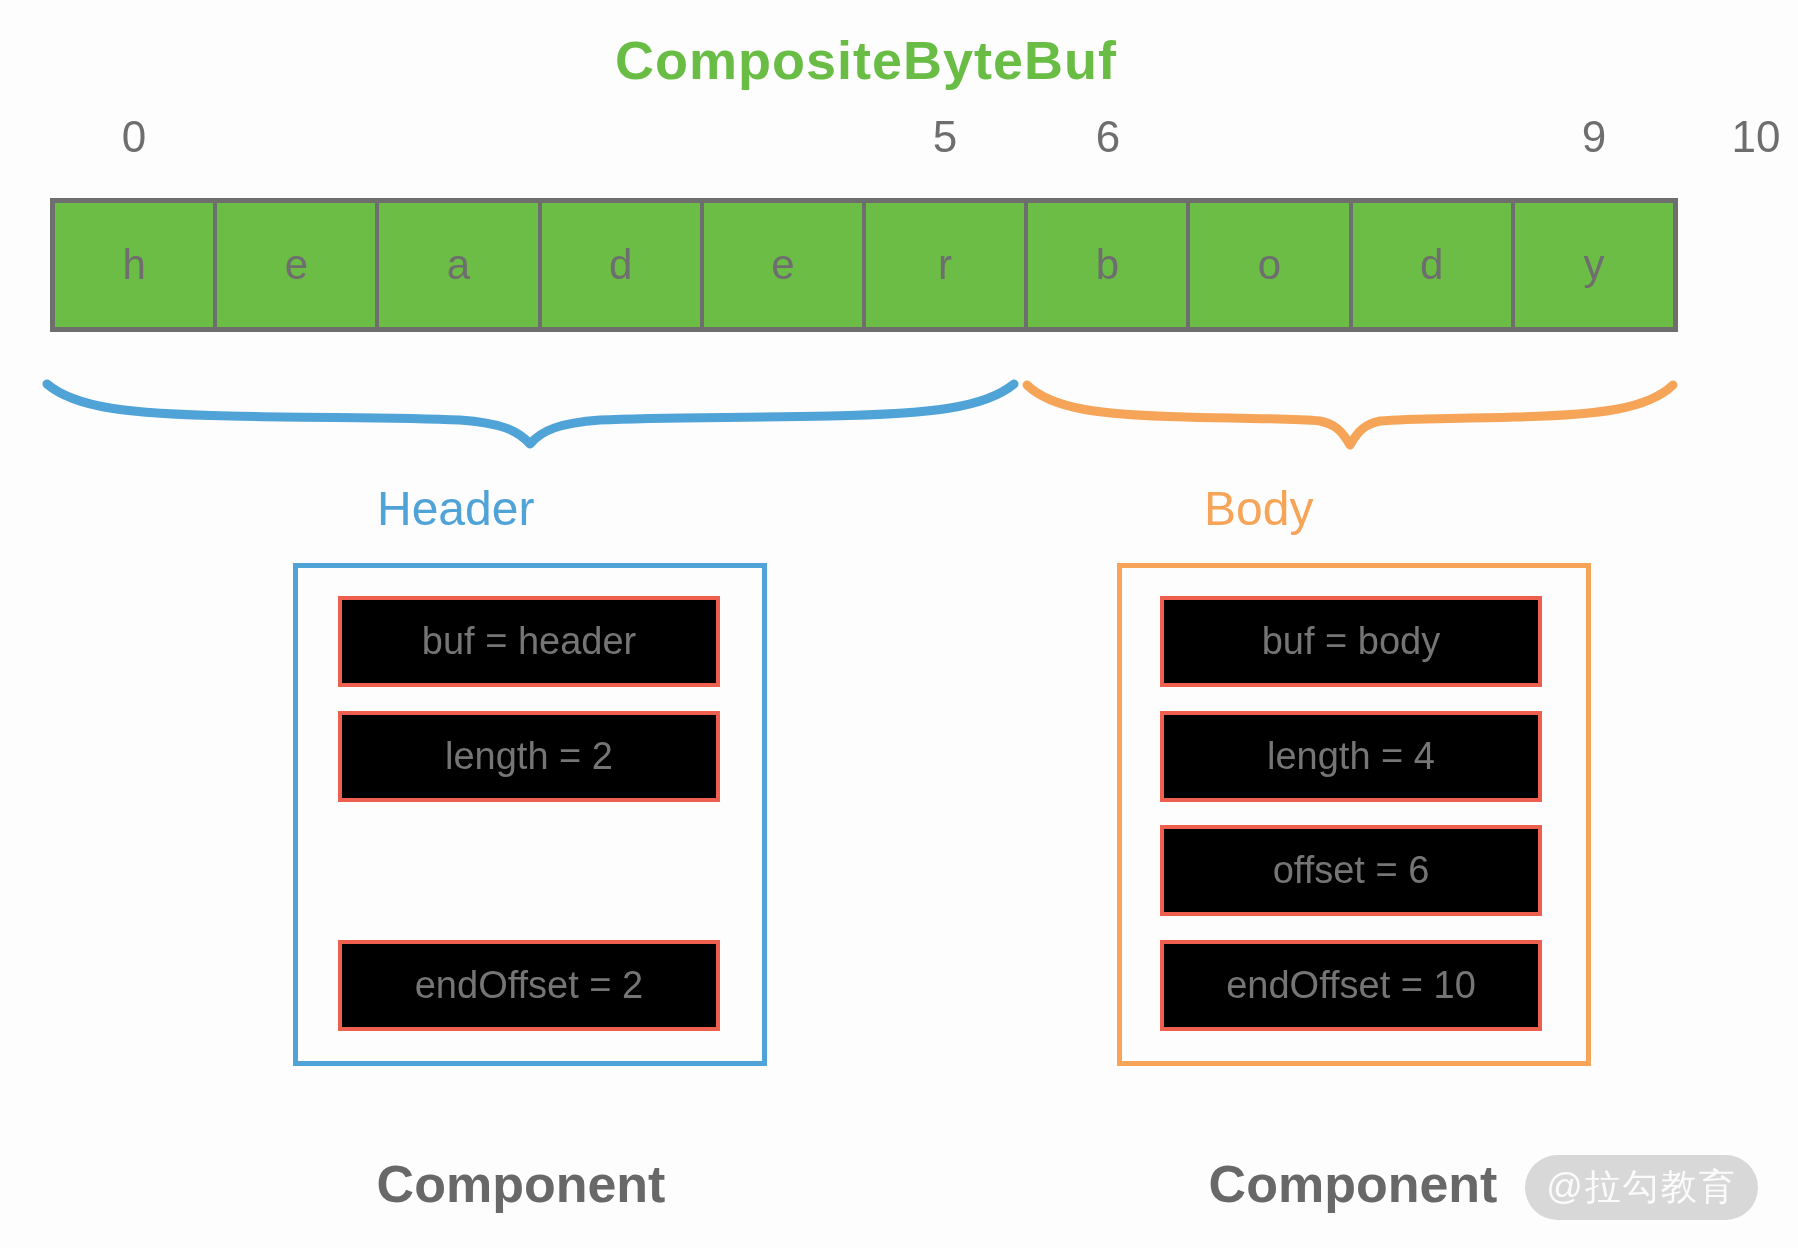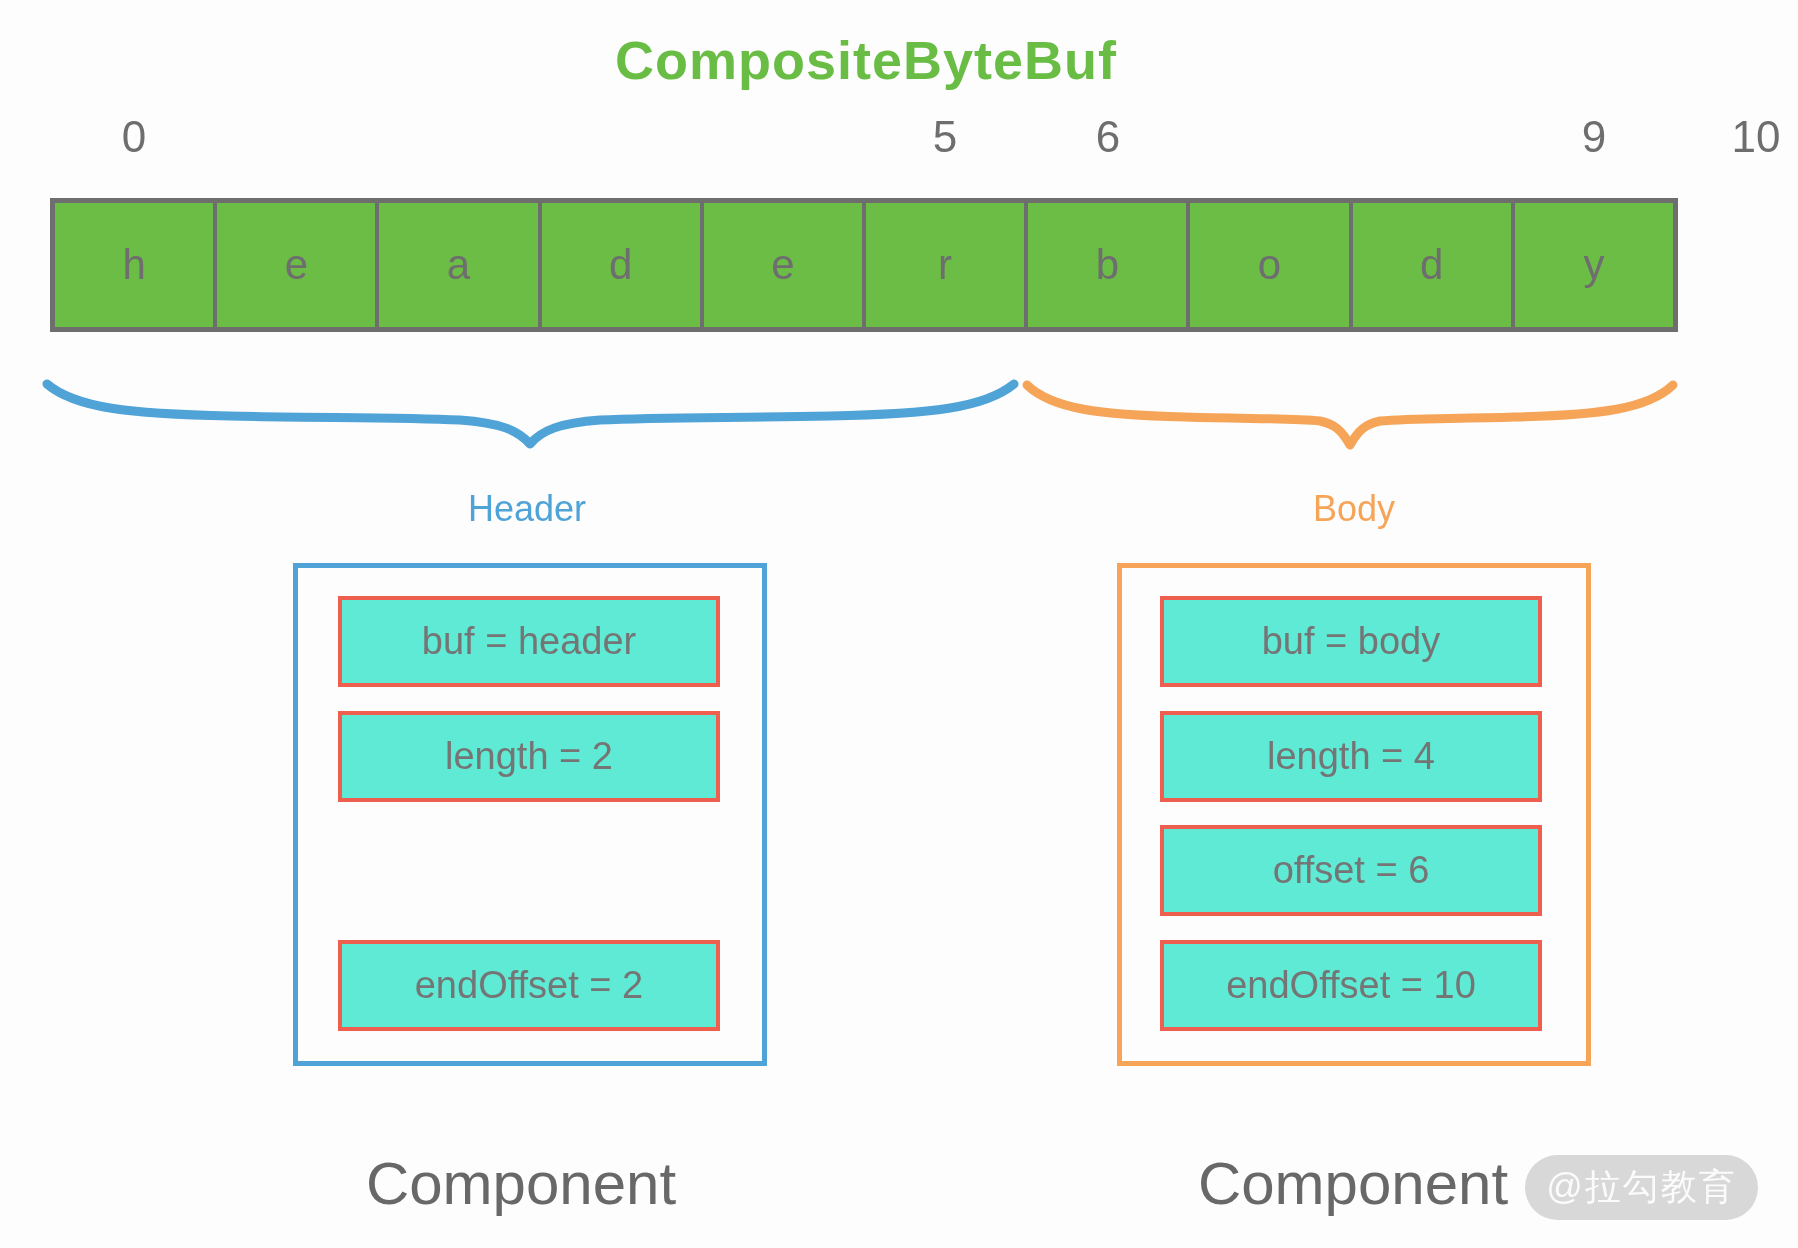--- a/index.html
+++ b/index.html
@@ -45,51 +45,51 @@
 
   
   .brace-layer{left:0;top:0;width:1798px;height:1248px;pointer-events:none;}
   .brace{fill:none;stroke-linecap:round;stroke-linejoin:round;}
   .brace.blue{stroke:#4fa3d7;stroke-width:9;}
   .brace.orange{stroke:#f5a458;stroke-width:9;}
 
   
   .sec-label{
     top:487px;width:300px;height:44px;
-    font-size:36px;font-weight:500;text-align:center;line-height:44px;
+    font-size:48px;font-weight:500;text-align:left;line-height:44px;
   }
   .sec-label.blue{left:377px;color:#4fa3d7;}
   .sec-label.orange{left:1204px;color:#f5a458;}
 
   
   .comp-box{
     top:563px;width:474px;height:503px;
     box-sizing:border-box;background:transparent;
   }
   .comp-box.blue{left:293px;border:5px solid #4fa3d7;}
   .comp-box.orange{left:1117px;border:5px solid #f5a458;}
 
   
   .field{
     width:382px;height:91px;
-    box-sizing:border-box;border:4px solid #ee5f50;background:#5eead4;
+    box-sizing:border-box;border:4px solid #ee5f50;background:#000000;
     display:flex;align-items:center;justify-content:center;
     font-size:38px;color:#757575;
   }
   .fl{left:338px;}
   .fr{left:1160px;}
   .frow0{top:596px;}
   .frow1{top:711px;}
   .frow2{top:825px;}
   .frow3{top:940px;}
 
   
   .comp-caption{
     top:1158px;width:400px;height:52px;
-    font-size:60px;font-weight:400;color:#686868;
+    font-size:52px;font-weight:700;color:#686868;
     text-align:center;line-height:52px;
   }
   .comp-caption.left{left:321px;}
   .comp-caption.right{left:1153px;}
 
   
   .watermark{
     left:1525px;top:1155px;width:233px;height:65px;
     background:#d8d8d8;border-radius:33px;
     display:flex;align-items:center;justify-content:center;

